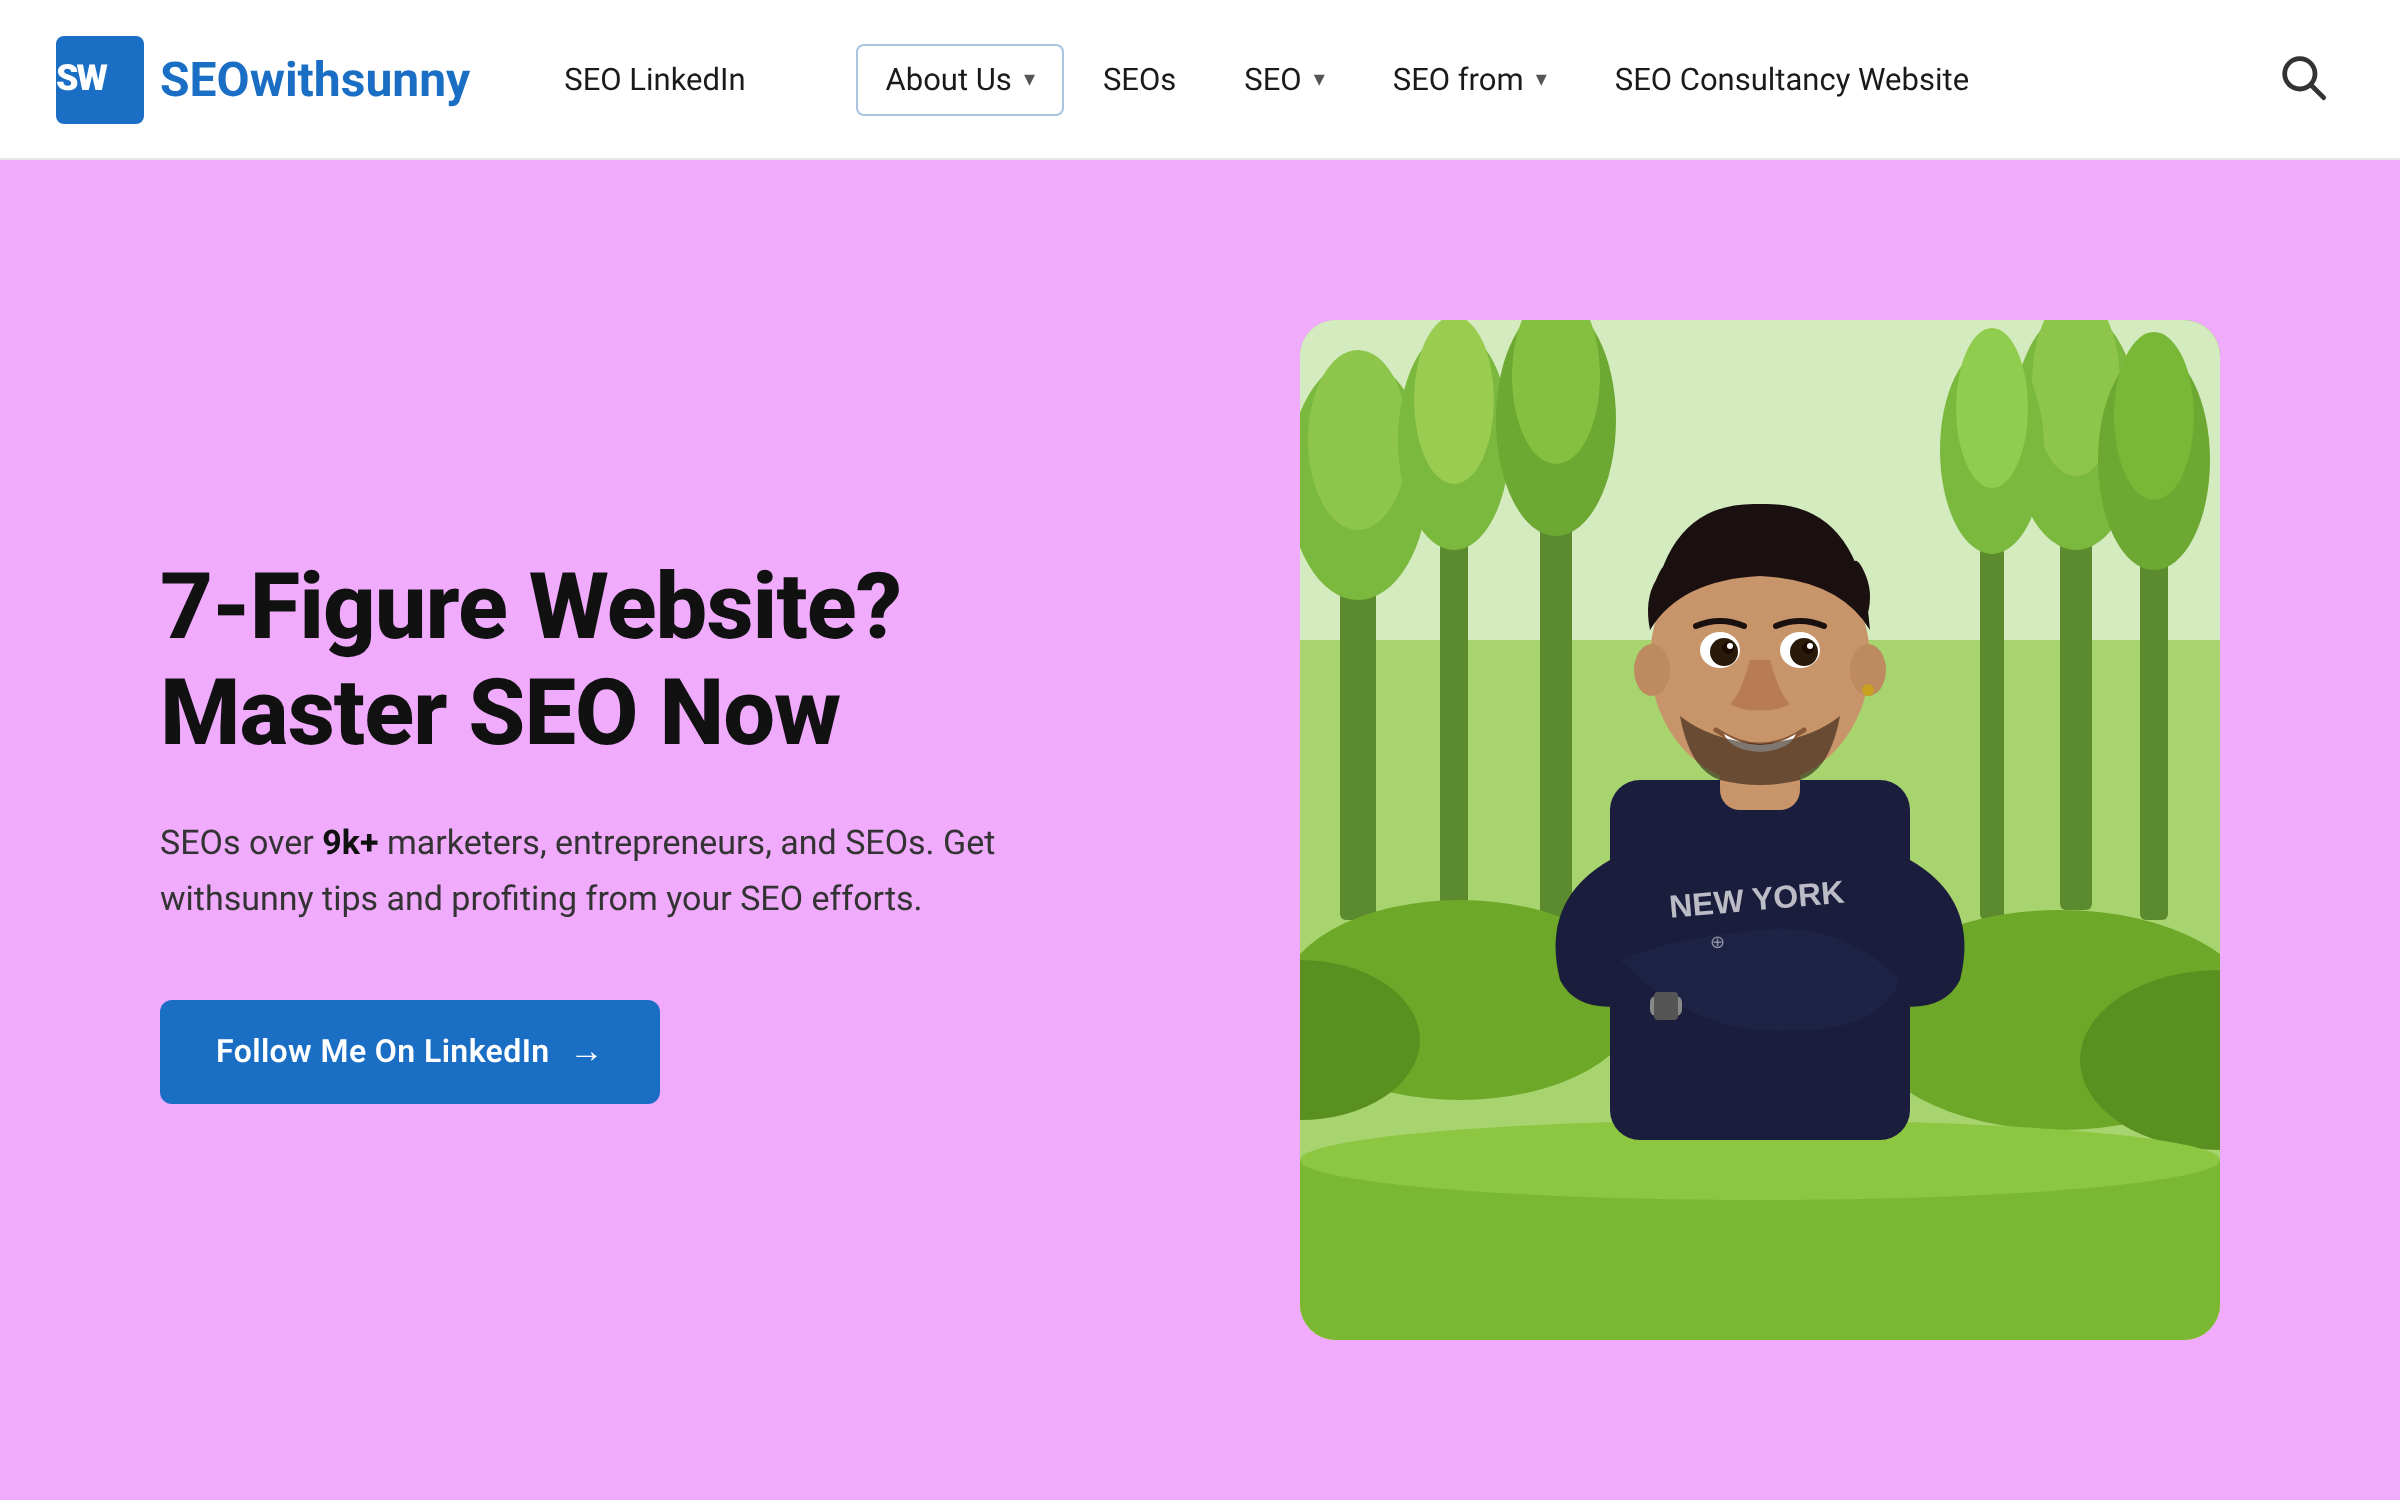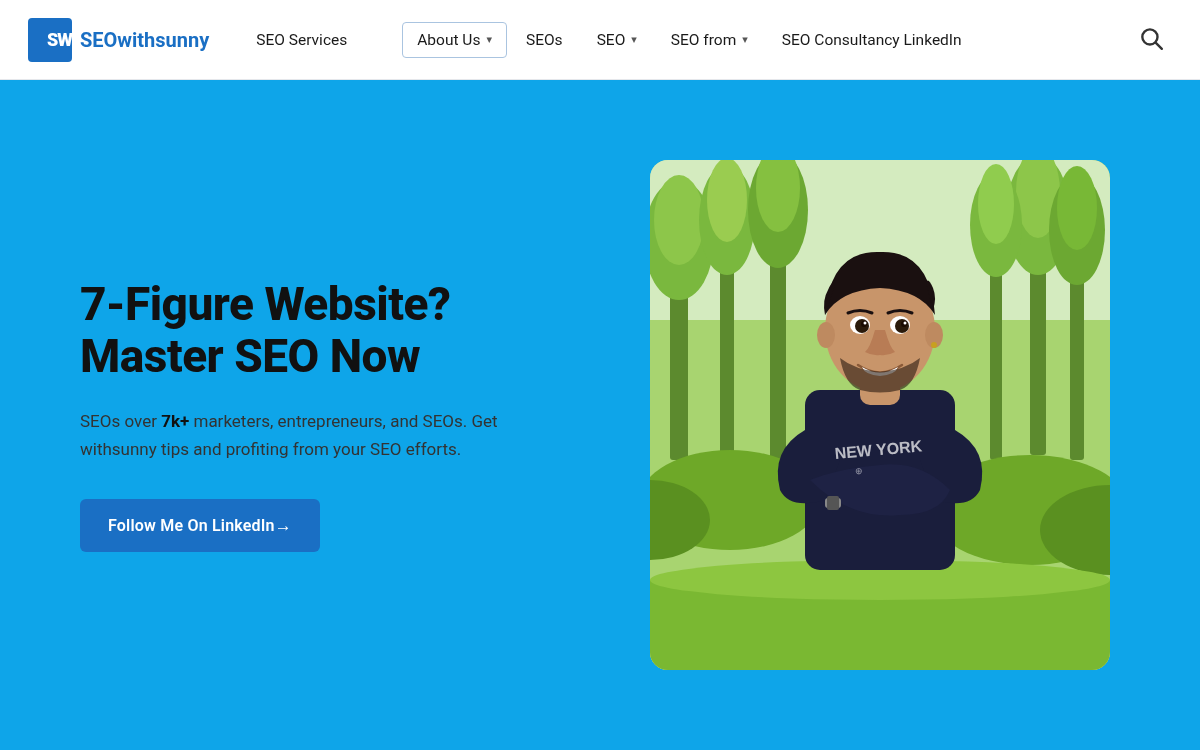--- a/index.html
+++ b/index.html
@@ -36,27 +36,27 @@
 
     .logo-box {
       background: #1a6fc4;
       color: #fff;
       font-weight: 900;
       font-size: 18px;
       width: 44px;
       height: 44px;
       display: flex;
       align-items: center;
-      justify-content: flex-end;
+      justify-content: flex-start;
       border-radius: 4px;
       letter-spacing: -1px;
     }
 
     .logo-text {
-      font-size: 20px;
+      font-size: 24px;
       color: #1a1a1a;
       font-weight: 400;
     }
 
     .logo-text span {
       color: #1a6fc4;
       font-weight: 700;
     }
 
     nav {
@@ -106,21 +106,21 @@
       stroke-width: 2.2;
       stroke-linecap: round;
     }
 
     
     .hero {
       display: flex;
       align-items: center;
       padding: 40px 60px 40px 80px;
       height: calc(750px - 80px);
-      background: #0ea5e9;
+      background: #f0abfc;
       gap: 60px;
     }
 
     .hero-left {
       flex: 1;
       max-width: 500px;
     }
 
     .hero-title {
       font-size: 46px;
@@ -140,21 +140,21 @@
     }
 
     .hero-desc strong {
       color: #111;
       font-weight: 700;
     }
 
     .cta-btn {
       display: inline-flex;
       align-items: center;
-      gap: 0;
+      gap: 10px;
       background: #1a6fc4;
       color: #fff;
       font-size: 16px;
       font-weight: 600;
       padding: 16px 28px;
       border-radius: 6px;
       border: none;
       cursor: pointer;
       text-decoration: none;
       letter-spacing: 0.2px;
@@ -193,21 +193,21 @@
       <span>SW</span>
     </div>
     <div class="logo-text">
       <span>SEO</span><span>withsunny</span>
     </div>
   </a>
 
   <nav>
 
     <a class="nav-item" href="#">
-      <span>SEO Services</span>
+      <span>SEO LinkedIn</span>
     </a>
 
     <a class="nav-item active" href="#">
       <span>About Us</span>
       <span class="chevron">▾</span>
     </a>
 
     <a class="nav-item" href="#">
       <span>SEOs</span>
     </a>
@@ -216,37 +216,37 @@
       <span>SEO</span>
       <span class="chevron">▾</span>
     </a>
 
     <a class="nav-item" href="#">
       <span>SEO from</span>
       <span class="chevron">▾</span>
     </a>
 
     <a class="nav-item" href="#">
-      <span>SEO Consultancy LinkedIn</span>
+      <span>SEO Consultancy Website</span>
     </a>
   </nav>
 
   <div class="search-icon-wrap">
     <svg viewBox="0 0 24 24">
       <circle cx="11" cy="11" r="7"></circle>
       <line x1="16.5" y1="16.5" x2="22" y2="22"></line>
     </svg>
   </div>
 </header>
 
 <section class="hero">
   <div class="hero-left">
     <h1 class="hero-title">7-Figure Website? Master SEO Now</h1>
     <p class="hero-desc">
-      <span>SEOs over </span><strong>7k+</strong><span> marketers, entrepreneurs, and SEOs. Get withsunny tips and profiting from your SEO efforts.</span>
+      <span>SEOs over </span><strong>9k+</strong><span> marketers, entrepreneurs, and SEOs. Get withsunny tips and profiting from your SEO efforts.</span>
     </p>
     <a class="cta-btn" href="#">
       <span>Follow Me On LinkedIn</span>
       <span class="arrow">→</span>
     </a>
   </div>
 
   <div class="hero-right">
     <div class="hero-image-placeholder">
       <svg width="460" height="510" viewBox="0 0 460 510" xmlns="http://www.w3.org/2000/svg">

